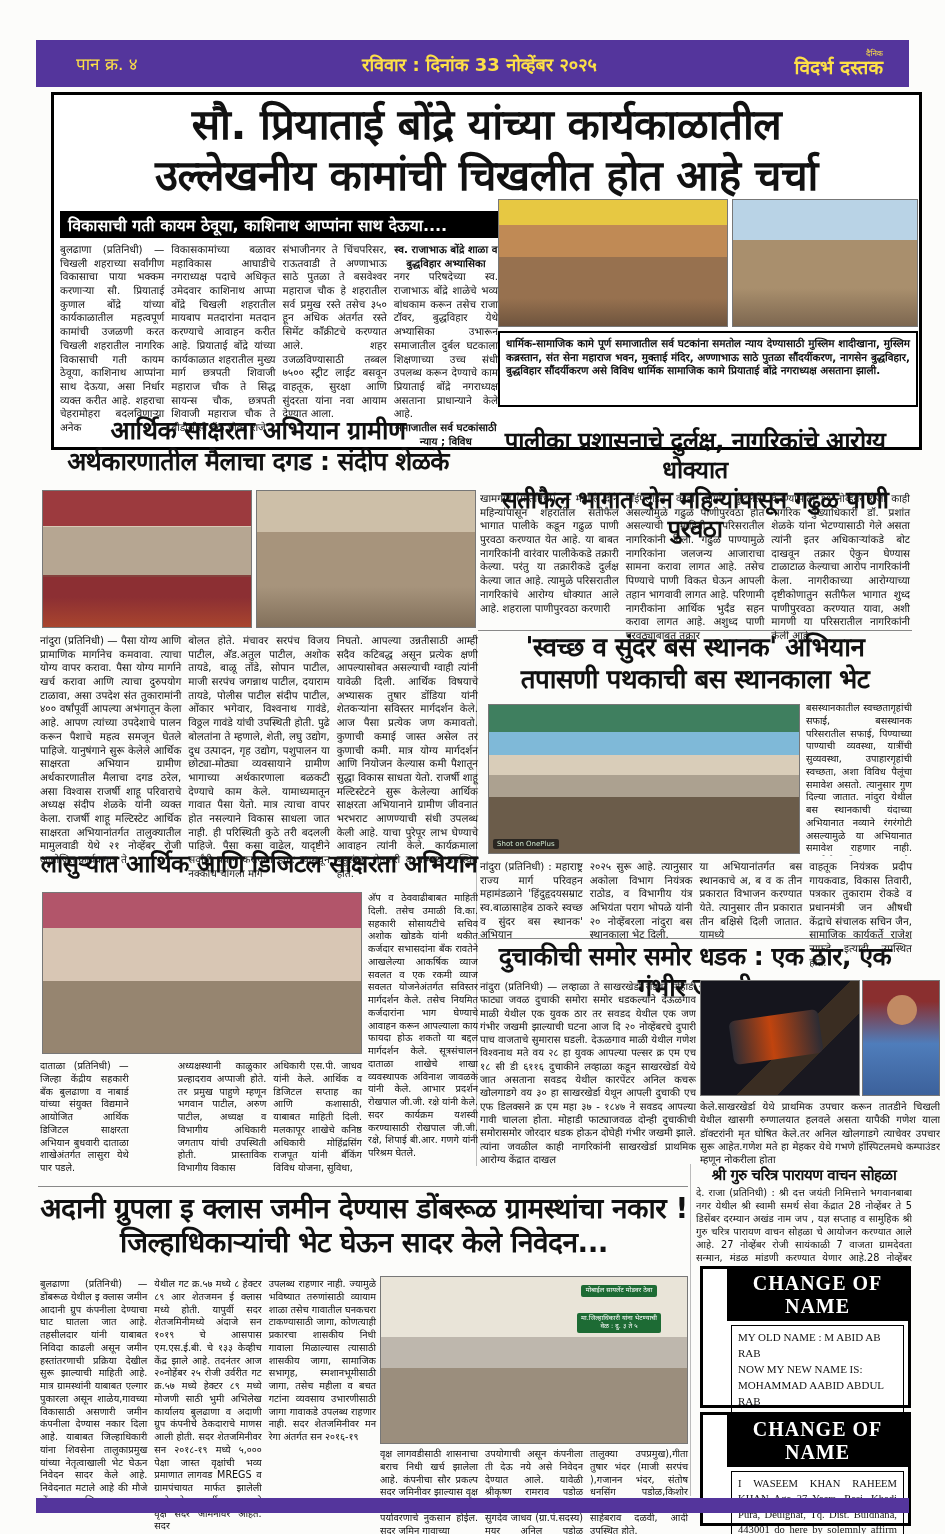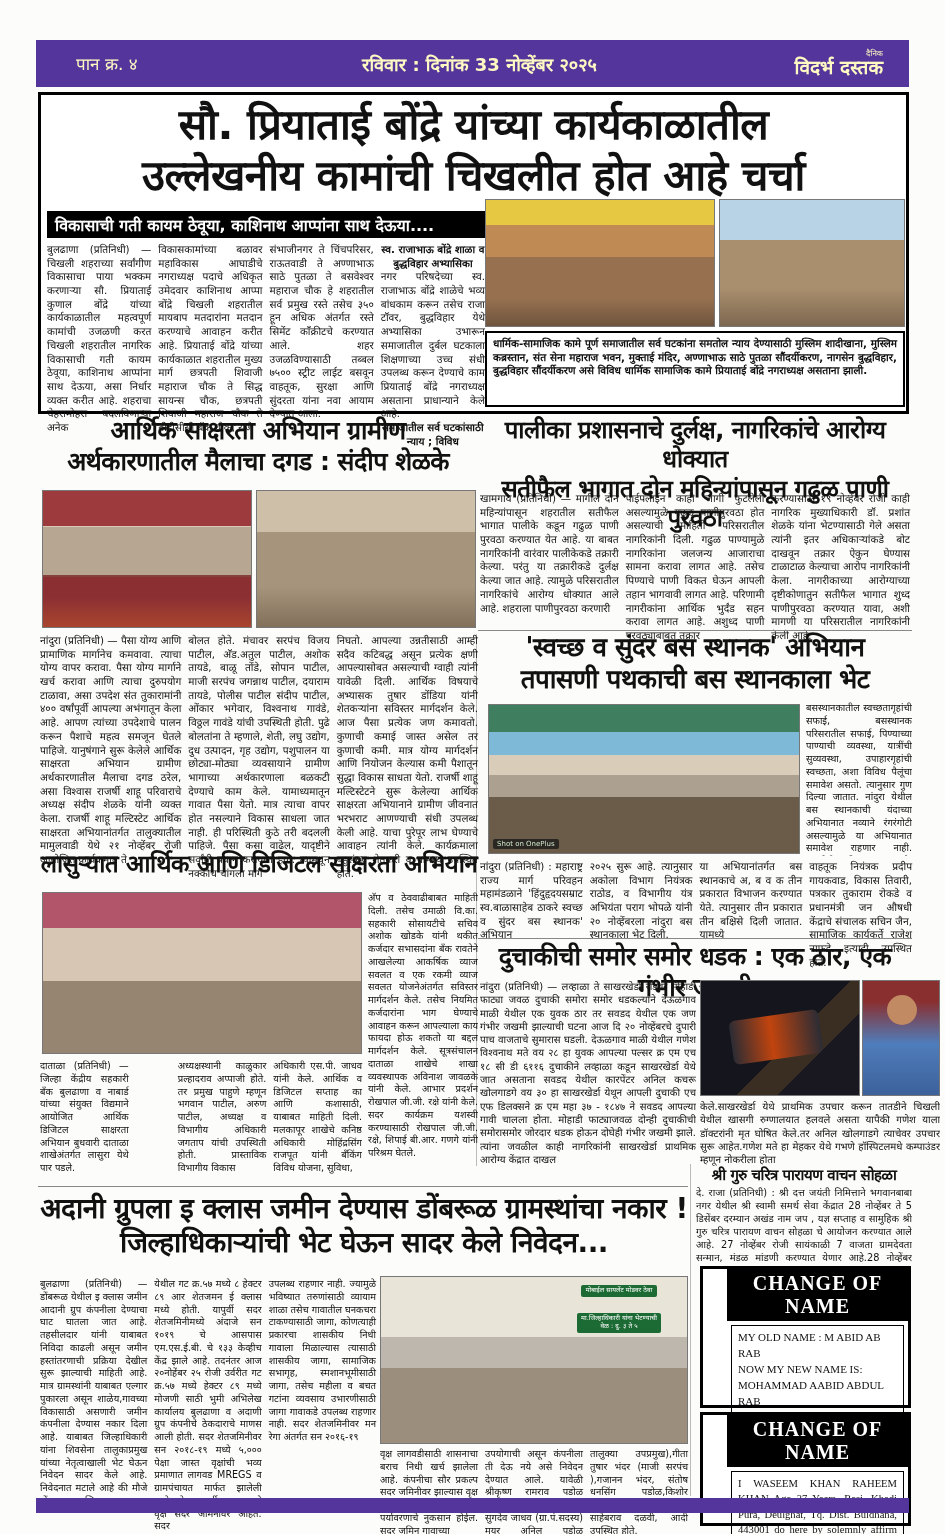--- a/index.html
+++ b/index.html
@@ -1,19 +1,19 @@
 <!DOCTYPE html>
 <html><head>
 <meta charset="utf-8">
 <style>
   html,body{margin:0;padding:0;background:#e8e6e2;}
   .page{position:relative;width:945px;height:1534px;background:#fcfcfa;margin:0 auto;
         font-family:"DejaVu Sans","Liberation Sans",sans-serif;color:#111;overflow:hidden;}
   .abs{position:absolute;box-sizing:border-box;}
-  .bar{background:#54359c;color:#fef9c3;display:flex;align-items:center;}
+  .bar{background:#54359c;color:#fde047;display:flex;align-items:center;}
   .headline{font-weight:bold;text-align:center;line-height:1.22;letter-spacing:-.5px;}
   .body-cols{display:flex;gap:7px;}
   .body-cols > div{flex:1;font-size:10.3px;line-height:1.33;text-align:justify;}
   .btxt{font-size:10.3px;line-height:1.33;text-align:justify;}
   .kicker{background:#000;color:#fff;font-weight:bold;font-size:16px;display:flex;align-items:center;padding:0 8px;}
   .ph{border:1px solid #777;overflow:hidden;}
   .tex{background-image:repeating-linear-gradient(90deg,rgba(0,0,0,.18) 0 5px,rgba(255,255,255,.10) 5px 11px);}
   .capbox{border:2px solid #000;padding:4px 6px;font-size:10.4px;line-height:1.3;text-align:justify;font-weight:600;}
   .conbox{border:3px solid #000;background:#fff;font-family:"Liberation Serif","DejaVu Serif",serif;padding-left:24px;}
   .contitle{background:#000;color:#fff;text-align:center;font-weight:bold;font-size:20px;letter-spacing:1px;padding:3px 0;}
@@ -31,21 +31,21 @@
 
   <div class="abs bar" style="left:36px;top:40px;width:873px;height:47px;">
     <div style="font-size:17px;padding-left:40px;width:200px;">पान क्र. ४</div>
     <div style="flex:1;text-align:center;font-size:18px;font-weight:bold;">रविवार : दिनांक 33 नोव्हेंबर २०२५</div>
     <div style="width:200px;text-align:right;padding-right:26px;line-height:1;">
       <div style="font-size:8px;">दैनिक</div>
       <div style="font-size:19px;font-weight:bold;">विदर्भ दस्तक</div>
     </div>
   </div>
 
-  <div class="abs" style="left:38px;top:92px;width:871px;height:322px;border:3px solid #000;background:#fff;">
+  <div class="abs" style="left:51px;top:92px;width:871px;height:358px;border:3px solid #000;background:#fff;">
     <div class="abs headline" style="left:0;top:4px;width:100%;font-size:42px;">
       <div>सौ. प्रियाताई बोंद्रे यांच्या कार्यकाळातील</div>
       <div>उल्लेखनीय कामांची चिखलीत होत आहे चर्चा</div>
     </div>
     <div class="abs kicker" style="left:6px;top:116px;width:446px;height:27px;">विकासाची गती कायम ठेवूया, काशिनाथ आप्पांना साथ देऊया....</div>
 
     <div class="abs ph tex" style="left:444px;top:104px;width:230px;height:128px;background:linear-gradient(180deg,#e7c842 0 20%,#c08a55 20% 45%,#97714f 45% 78%,#6e543e 100%);"></div>
     <div class="abs ph tex" style="left:678px;top:104px;width:186px;height:128px;background:linear-gradient(180deg,#b9d3e6 0 32%,#a98f6d 32% 70%,#7d6750 100%);"></div>
 
     <div class="abs body-cols" style="left:6px;top:148px;width:438px;height:164px;">
@@ -61,21 +61,21 @@
 
     <div class="abs capbox" style="left:444px;top:236px;width:420px;height:76px;">
       <span class="bold">धार्मिक-सामाजिक कामे पूर्ण</span><span> समाजातील सर्व घटकांना समतोल न्याय देण्यासाठी मुस्लिम शादीखाना, मुस्लिम कब्रस्तान, संत सेना महाराज भवन, मुक्ताई मंदिर, अण्णाभाऊ साठे पुतळा सौंदर्यीकरण, नागसेन बुद्धविहार, बुद्धविहार सौंदर्यीकरण असे विविध धार्मिक सामाजिक कामे प्रियाताई बोंद्रे नगराध्यक्ष असताना झाली.</span>
     </div>
   </div>
 
   <div class="abs headline" style="left:38px;top:416px;width:440px;font-size:25px;">
     <div>आर्थिक साक्षरता अभियान ग्रामीण</div>
     <div>अर्थकारणातील मैलाचा दगड : संदीप शेळके</div>
   </div>
-  <div class="abs headline" style="left:478px;top:416px;width:434px;font-size:24px;">
+  <div class="abs headline" style="left:478px;top:427px;width:434px;font-size:24px;">
     <div>पालीका प्रशासनाचे दुर्लक्ष, नागरिकांचे आरोग्य धोक्यात</div>
     <div>सतीफैल भागात दोन महिन्यांपासून गढुळ पाणी पुरवठा</div>
   </div>
 
   <div class="abs ph" style="left:42px;top:490px;width:210px;height:138px;background:linear-gradient(180deg,#9c3a3e 0 26%,#d8c9b6 26% 62%,#8c2f33 62% 78%,#a9452e 100%);">
     <div class="abs tex" style="left:0;top:36px;width:100%;height:50px;background:rgba(120,100,80,.35);"></div>
   </div>
   <div class="abs ph tex" style="left:256px;top:490px;width:220px;height:138px;background:linear-gradient(180deg,#cdbfa8 0 30%,#a7947c 30% 70%,#82705b 100%);"></div>
 
   <div class="abs body-cols" style="left:480px;top:492px;width:430px;height:136px;">

